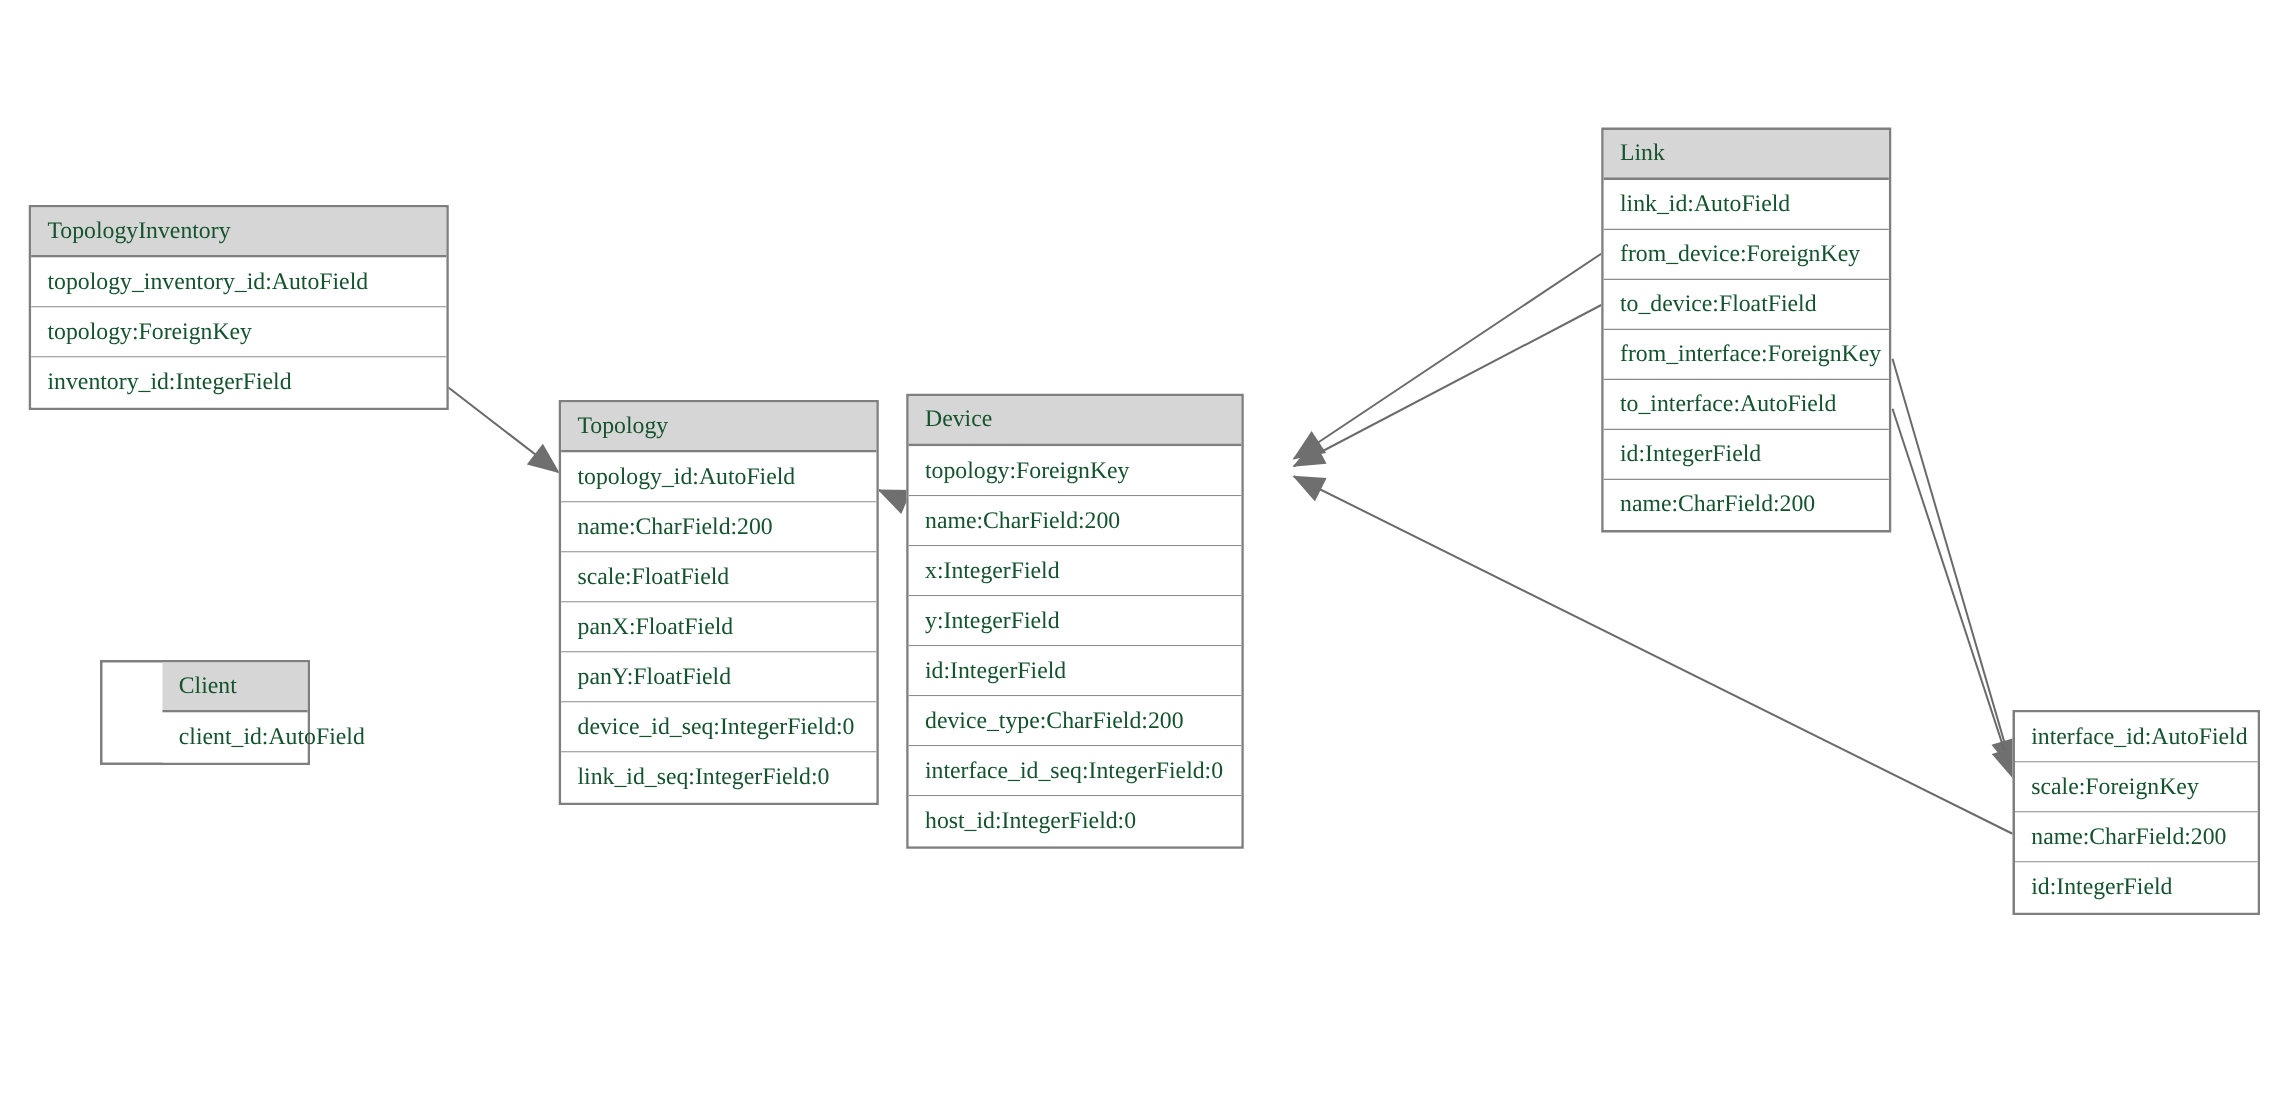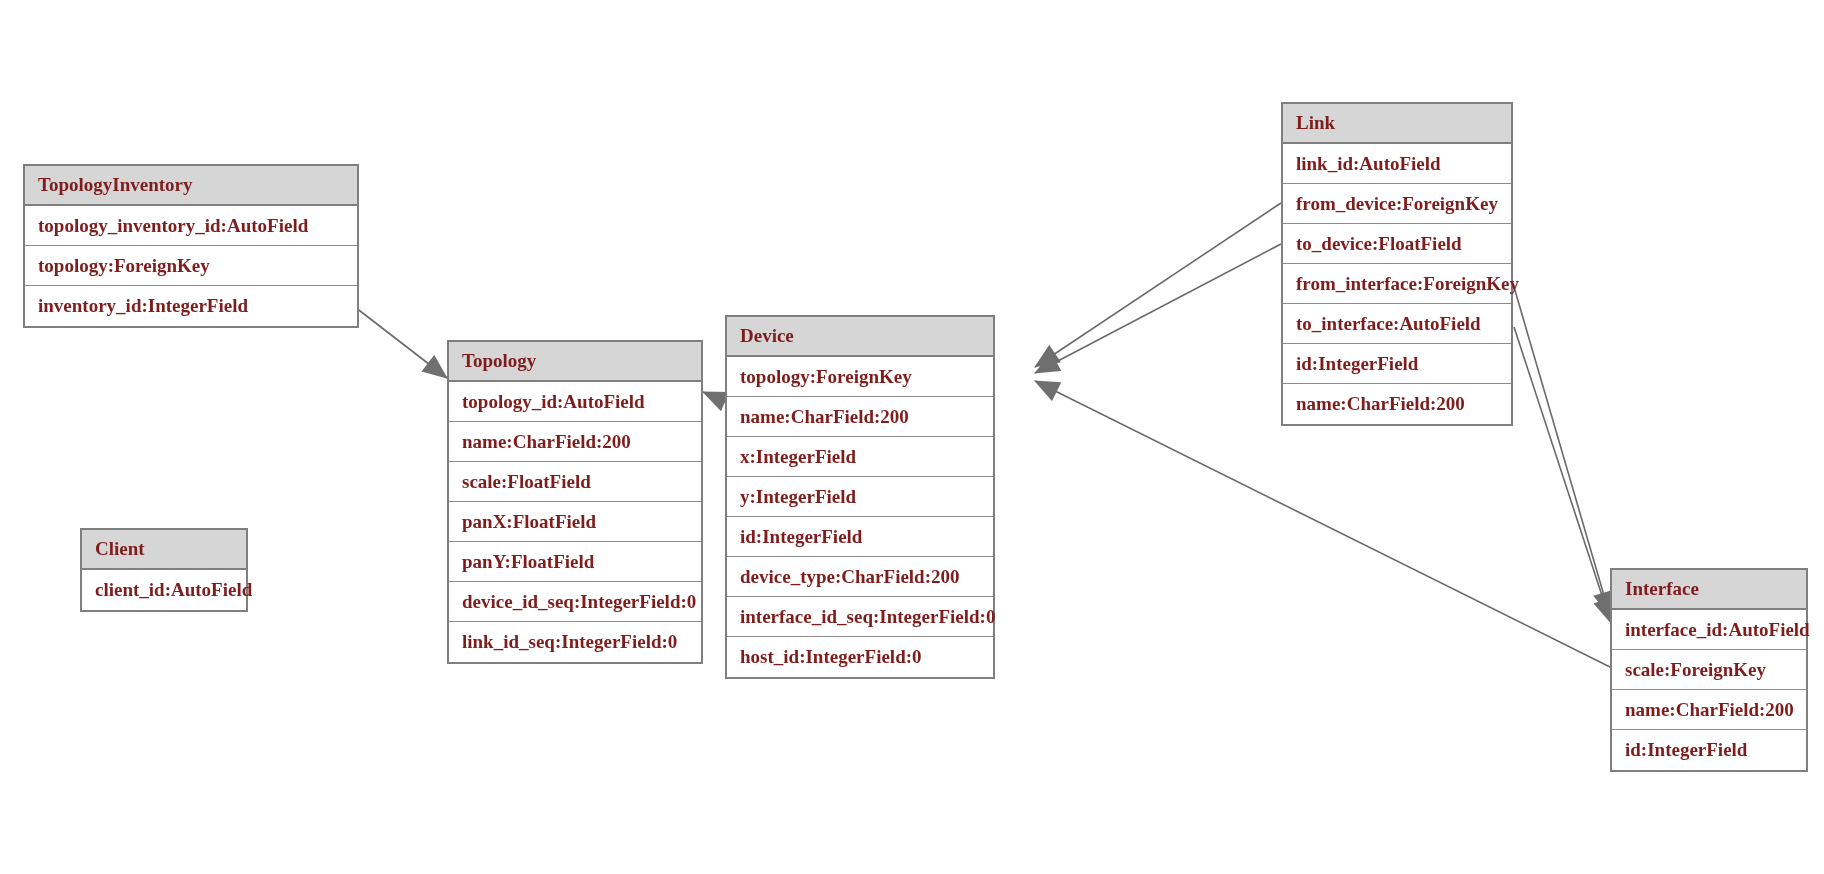--- a/index.html
+++ b/index.html
@@ -16,22 +16,21 @@
     left: 0; top: 0;
     width: 1824px; height: 874px;
     pointer-events: none;
   }
   .entity {
     position: absolute;
     box-sizing: border-box;
     border: 2px solid #7f7f7f;
     background: #ffffff;
     font-size: 19px;
-    color: #7f1d1d;
-    font-weight: bold;
+    color: #14532d;
   }
   .entity-header {
     box-sizing: border-box;
     height: 40px;
     background: #d6d6d6;
     border-bottom: 2px solid #7f7f7f;
     padding-left: 13px;
     display: flex;
     align-items: center;
     white-space: nowrap;
@@ -66,31 +65,31 @@
       <line x1="1514" y1="287" x2="1610" y2="616" stroke="#6a6a6a" stroke-width="1.6" marker-end="url(#arrowhead)"></line>
       <line x1="1514" y1="327" x2="1611" y2="623" stroke="#6a6a6a" stroke-width="1.6" marker-end="url(#arrowhead)"></line>
     </svg>
 
 <div class="entity" style="left: 23px; top: 164px; width: 336px;">
       <div class="entity-header">TopologyInventory</div>
       <div class="entity-row">topology_inventory_id:AutoField</div>
       <div class="entity-row">topology:ForeignKey</div>
       <div class="entity-row">inventory_id:IntegerField</div>
     </div>
-    <div class="entity" style="left: 447px; top: 320px; width: 256px; margin-top: 20px;">
+    <div class="entity" style="left: 447px; top: 320px; width: 256px;">
       <div class="entity-header">Topology</div>
       <div class="entity-row">topology_id:AutoField</div>
       <div class="entity-row">name:CharField:200</div>
       <div class="entity-row">scale:FloatField</div>
       <div class="entity-row">panX:FloatField</div>
       <div class="entity-row">panY:FloatField</div>
       <div class="entity-row">device_id_seq:IntegerField:0</div>
       <div class="entity-row">link_id_seq:IntegerField:0</div>
     </div>
-    <div class="entity" style="left: 80px; top: 528px; width: 168px;">
+    <div class="entity" style="left: 80px; top: 528px; width: 168px; padding-left: 48px;">
       <div class="entity-header">Client</div>
       <div class="entity-row">client_id:AutoField</div>
     </div>
     <div class="entity" style="left: 725px; top: 315px; width: 270px;">
       <div class="entity-header">Device</div>
       <div class="entity-row">topology:ForeignKey</div>
       <div class="entity-row">name:CharField:200</div>
       <div class="entity-row">x:IntegerField</div>
       <div class="entity-row">y:IntegerField</div>
       <div class="entity-row">id:IntegerField</div>
@@ -102,19 +101,18 @@
       <div class="entity-header">Link</div>
       <div class="entity-row">link_id:AutoField</div>
       <div class="entity-row">from_device:ForeignKey</div>
       <div class="entity-row">to_device:FloatField</div>
       <div class="entity-row">from_interface:ForeignKey</div>
       <div class="entity-row">to_interface:AutoField</div>
       <div class="entity-row">id:IntegerField</div>
       <div class="entity-row">name:CharField:200</div>
     </div>
     <div class="entity" style="left: 1610px; top: 568px; width: 198px;">
-      <div class="entity-header">Interface</div>
       <div class="entity-row">interface_id:AutoField</div>
       <div class="entity-row">scale:ForeignKey</div>
       <div class="entity-row">name:CharField:200</div>
       <div class="entity-row">id:IntegerField</div>
     </div>
   </div>
 
 </body></html>

